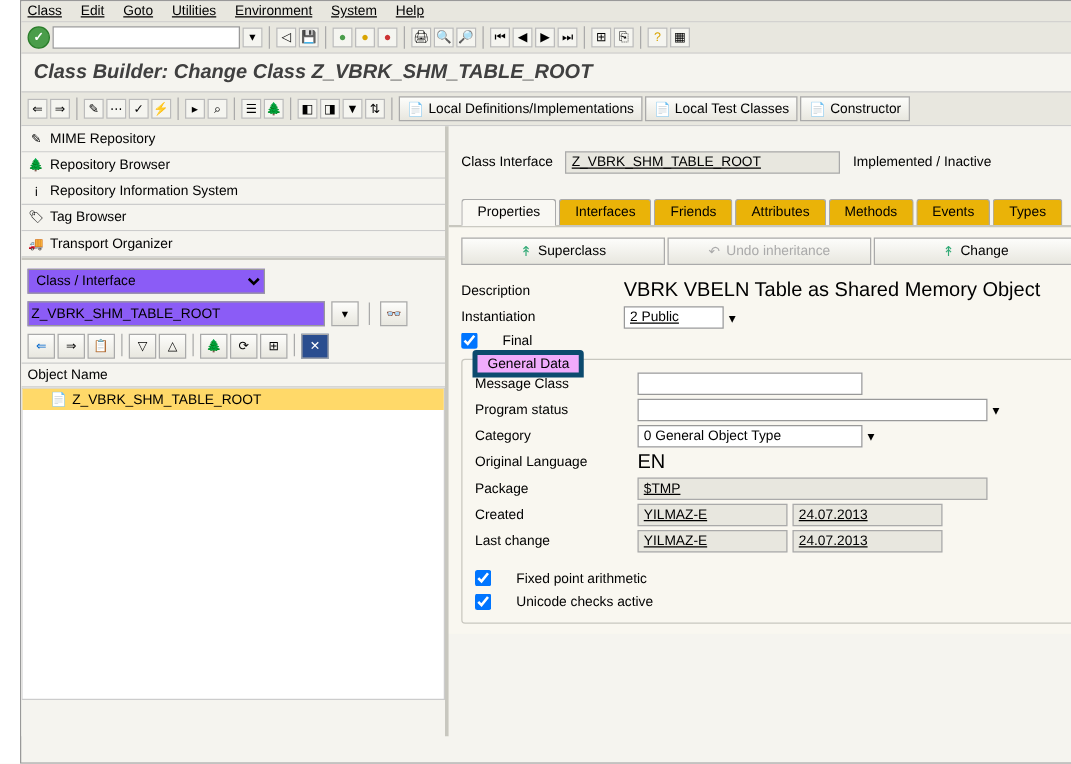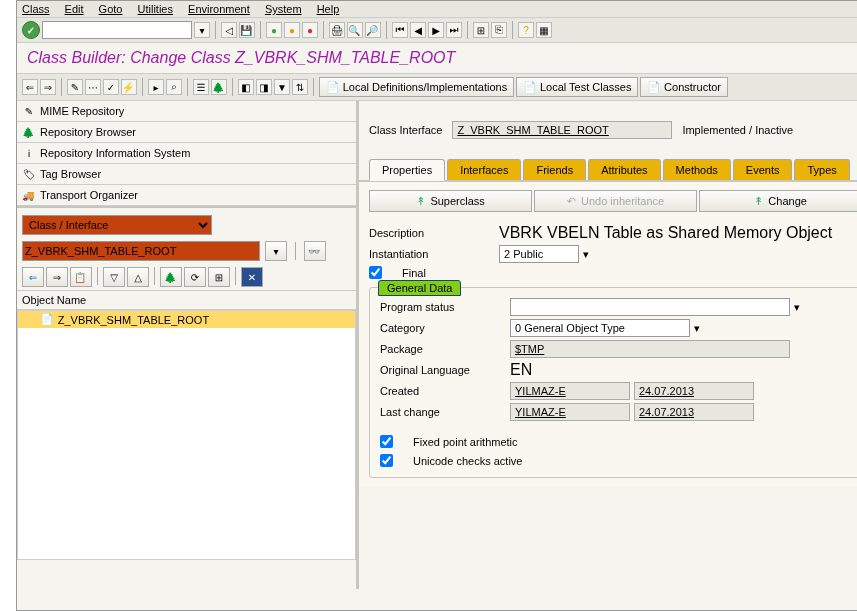--- a/index.html
+++ b/index.html
@@ -6,30 +6,30 @@
 body { margin: 0; padding: 0; background: #fff; font-size: 11px; }
 .window { width: 857px; height: 611px; background: #f5f4ef; border: 1px solid #999; position: relative; overflow: hidden; margin-left: 16px; }
 .menubar { background: #e8e7df; padding: 2px 5px; border-bottom: 1px solid #ccc; }
 .menubar span { text-decoration: underline; margin-right: 12px; cursor: pointer; font-size: 11px; }
 .toolbar1 { background: #e8e7df; padding: 3px 5px; border-bottom: 1px solid #ccc; display: flex; align-items: center; gap: 2px; }
 .check-btn { width: 18px; height: 18px; background: #4a9d4a; border-radius: 50%; display: flex; align-items: center; justify-content: center; color: #fff; font-weight: bold; font-size: 10px; border: 1px solid #2a7d2a; }
 .cmd-input { width: 150px; height: 18px; border: 1px solid #999; background: #fff; }
 .sep { width: 1px; height: 18px; background: #aaa; margin: 0 3px; }
 .tb-icon { width: 16px; height: 16px; border: 1px solid #bbb; background: #f5f5f0; display: flex; align-items: center; justify-content: center; font-size: 10px; cursor: pointer; }
 .title-bar { padding: 6px 10px; background: #f5f4ef; }
-.title-text { color: #a21caf; font-style: italic; font-weight: normal; font-size: 16px; }
+.title-text { color: #404040; font-style: italic; font-weight: bold; font-size: 16px; }
 .toolbar2 { background: #e8e7df; padding: 3px 5px; border-top: 1px solid #ccc; border-bottom: 1px solid #ccc; display: flex; align-items: center; gap: 2px; }
 .tb-btn-txt { height: 20px; border: 1px solid #aaa; background: linear-gradient(#fdfdfb, #e8e7df); padding: 2px 6px; display: flex; align-items: center; gap: 3px; font-size: 11px; cursor: pointer; }
 .body { display: flex; height: 488px; }
 .left-panel { width: 342px; background: #f5f4ef; border-right: 3px solid #c8c7bf; overflow: hidden; }
 .right-panel { flex: 1; background: #f5f4ef; overflow: hidden; }
 .nav-item { padding: 3px 5px; border-bottom: 1px solid #ccc; display: flex; align-items: center; gap: 4px; cursor: pointer; background: #f5f4ef; }
 .nav-item .icon { width: 14px; height: 14px; display: inline-flex; align-items: center; justify-content: center; font-size: 10px; }
 .nav-section { background: #f5f4ef; }
-.combo { height: 20px; border: 1px solid #999; background: #c2410c; padding: 2px; font-size: 11px; }
+.combo { height: 20px; border: 1px solid #999; background: #8b5cf6; padding: 2px; font-size: 11px; }
 .combo-row { display: flex; gap: 5px; padding: 3px 5px; align-items: center; }
 .mini-toolbar { display: flex; gap: 2px; padding: 3px 5px; }
 .mini-btn { width: 22px; height: 20px; border: 1px solid #aaa; background: linear-gradient(#fdfdfb, #e8e7df); display: flex; align-items: center; justify-content: center; font-size: 10px; cursor: pointer; }
 .tree-header { padding: 3px 5px; border-top: 1px solid #ccc; border-bottom: 1px solid #ccc; font-size: 11px; background: #f5f4ef; }
 .tree { background: #fff; height: 250px; border: 1px solid #ccc; margin: 0; }
 .tree-item { padding: 2px 5px 2px 22px; display: flex; align-items: center; gap: 4px; }
 .tree-item.selected { background: #ffd969; }
 .right-header { display: flex; align-items: center; padding: 20px 10px; gap: 10px; }
 .label { font-size: 11px; }
 .ro-field { background: #e8e7df; border: 1px solid #aaa; padding: 2px 4px; font-size: 11px; min-width: 120px; display: inline-block; }
@@ -38,21 +38,21 @@
 .tab.active { background: #f9f8f3; border-bottom: 1px solid #f9f8f3; margin-bottom: -1px; font-weight: normal; }
 .tab-content { padding: 8px 10px; background: #f9f7f0; }
 .action-row { display: flex; gap: 2px; margin-bottom: 12px; }
 .action-btn { flex: 1; height: 22px; border: 1px solid #aaa; background: linear-gradient(#fdfdfb, #e8e7df); display: flex; align-items: center; justify-content: center; gap: 5px; font-size: 11px; cursor: pointer; }
 .action-btn.disabled { color: #aaa; }
 .form-row { display: flex; align-items: center; margin-bottom: 3px; }
 .form-label { width: 130px; font-size: 11px; }
 .form-value { font-size: 16px; }
 .text-input { border: 1px solid #999; background: #fff; padding: 2px 4px; font-size: 11px; height: 18px; }
 .group { border: 1px solid #c8c7bf; margin-top: 8px; padding: 10px; position: relative; background: #f9f7f0; border-radius: 3px; }
-.group-title { position: absolute; top: -8px; left: 8px; background: #84cc16; border: 1px solid #0c4a6e; border-radius: 3px 3px 0 0; padding: 1px 8px; font-size: 11px; }
+.group-title { position: absolute; top: -8px; left: 8px; background: #f0abfc; border: 4px solid #0c4a6e; border-radius: 3px 3px 0 0; padding: 1px 8px; font-size: 11px; }
 .underlined { text-decoration: underline; }
 .checkbox-row { display: flex; align-items: flex-end; gap: 20px; font-size: 11px; }
 .dashed-box { border: 1px dashed #888; padding: 3px 6px; display: inline-flex; align-items: center; gap: 4px; }
 input[type=checkbox] { width: 13px; height: 13px; margin: 0; }
 </style>
 </head>
 <body>
 
 <div class="window">
   <div class="menubar">
@@ -222,47 +222,51 @@
               <span>Change</span>
             </div>
         </div>
 
         <div class="form-row">
           <span class="form-label">Description</span>
           <span class="form-value">VBRK VBELN Table as Shared Memory Object</span>
         </div>
         <div class="form-row">
           <span class="form-label">Instantiation</span>
-          <input class="text-input" style="width: 80px;" value="2 Public">
+          <input class="text-input" style="width: 80px; text-decoration: underline;" value="2 Public">
           <span style="margin-left:4px">▾</span>
         </div>
         <div class="form-row checkbox-row">
           <input type="checkbox" checked="" style="">
           <span>Final</span>
         </div>
 
         <div class="group">
           <div class="group-title">General Data</div>
           <div class="form-row">
+            <span class="form-label">Message Class</span>
+            <input class="text-input" style="width: 180px;">
+          </div>
+          <div class="form-row">
             <span class="form-label">Program status</span>
             <input class="text-input" style="width: 280px;">
             <span style="margin-left:4px">▾</span>
           </div>
           <div class="form-row">
             <span class="form-label">Category</span>
             <input class="text-input" style="width: 180px;" value="0 General Object Type">
             <span style="margin-left:4px">▾</span>
           </div>
           <div class="form-row">
+            <span class="form-label">Original Language</span>
+            <span class="form-value">EN</span>
+          </div>
+          <div class="form-row">
             <span class="form-label">Package</span>
             <span class="ro-field underlined" style="width:280px">$TMP</span>
-          </div>
-          <div class="form-row">
-            <span class="form-label">Original Language</span>
-            <span class="form-value">EN</span>
           </div>
           <div class="form-row">
             <span class="form-label">Created</span>
             <span class="ro-field underlined" style="width:100px">YILMAZ-E</span>
             <span class="ro-field underlined" style="width:90px;margin-left:4px">24.07.2013</span>
           </div>
           <div class="form-row">
             <span class="form-label">Last change</span>
             <span class="ro-field underlined" style="width:100px">YILMAZ-E</span>
             <span class="ro-field underlined" style="width:90px;margin-left:4px">24.07.2013</span>

